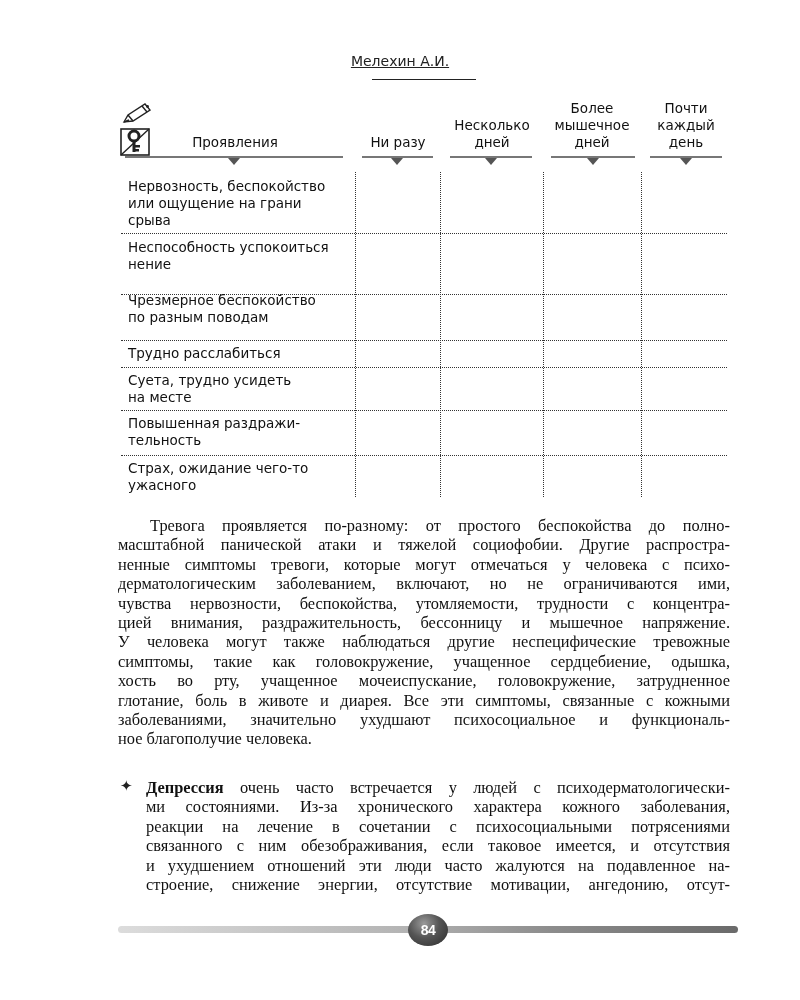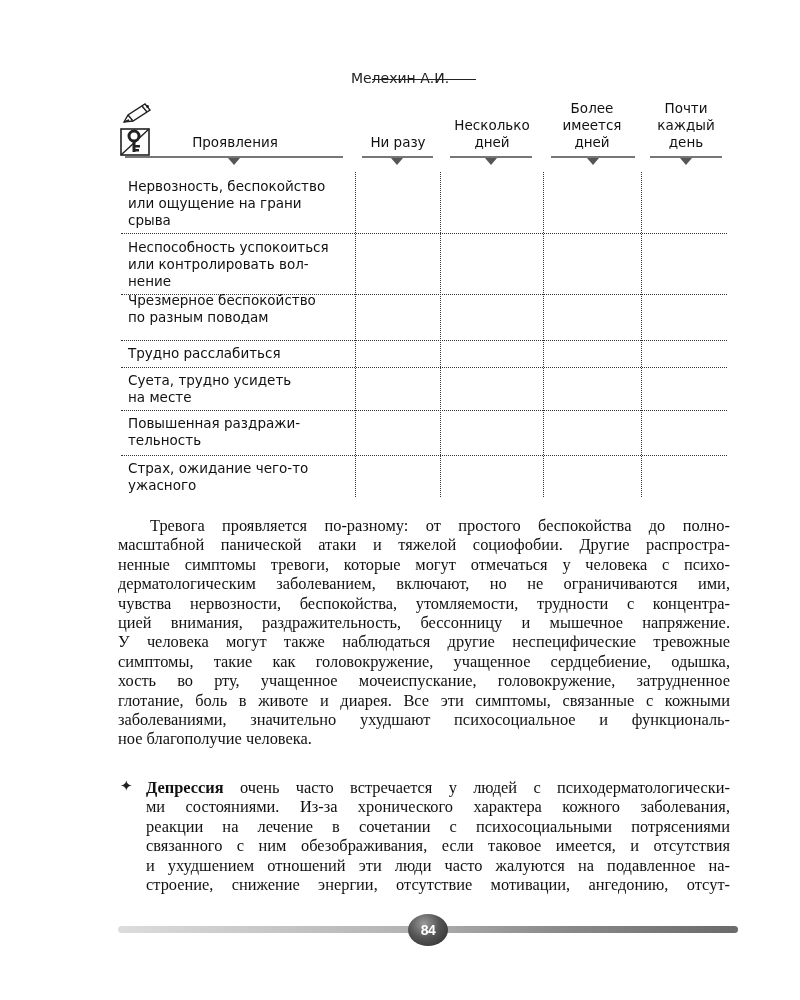--- a/index.html
+++ b/index.html
@@ -1,22 +1,22 @@
 <!DOCTYPE html>
 <html><head>
 <meta charset="utf-8">
 <style>
   html, body { margin: 0; padding: 0; }
   body {
     width: 800px; height: 1000px; background: #ffffff; position: relative;
     overflow: hidden; color: #111;
   }
   .running-head {
-    position: absolute; top: 70px; left: 0; width: 800px; text-align: center;
-    font-family: "DejaVu Sans", sans-serif; font-size: 14px; color: #222;
+    position: absolute; top: 53px; left: 0; width: 800px; text-align: center;
+    font-family: "DejaVu Sans", sans-serif; font-size: 14px; color: #222; text-decoration: underline;
   }
   .running-rule {
     position: absolute; top: 79px; left: 372px; width: 104px; height: 1px; background: #222;
   }
   
   .pencil-icon { position: absolute; left: 120px; top: 101px; width: 34px; height: 24px; }
   .key-icon { position: absolute; left: 120px; top: 128px; width: 30px; height: 28px; }
   
   .hdr {
     position: absolute; font-family: "DejaVu Sans", sans-serif; font-size: 13.5px;
@@ -97,21 +97,21 @@
 </div>
 <div class="hdr" style="left:358px; top:134px; width:80px;">
   <div>Ни разу</div>
 </div>
 <div class="hdr" style="left:444px; top:117px; width:96px;">
   <div>Несколько</div>
   <div>дней</div>
 </div>
 <div class="hdr" style="left:543px; top:100px; width:98px;">
   <div>Более</div>
-  <div>имеется</div>
+  <div>мышечное</div>
   <div>дней</div>
 </div>
 <div class="hdr" style="left:641px; top:100px; width:90px;">
   <div>Почти</div>
   <div>каждый</div>
   <div>день</div>
 </div>
 
 <div class="hdr-rule" style="left:125px; width:218px;"></div>
 <div class="hdr-arrow" style="left:228px;"></div>
@@ -136,21 +136,20 @@
 <div class="hline" style="top:410px;"></div>
 <div class="hline" style="top:455px;"></div>
 
 <div class="row-label" style="top:178px;">
   <div>Нервозность, беспокойство</div>
   <div>или ощущение на грани</div>
   <div>срыва</div>
 </div>
 <div class="row-label" style="top:239px;">
   <div>Неспособность успокоиться</div>
-  <div>или контролировать вол-</div>
   <div>нение</div>
 </div>
 <div class="row-label" style="top:292px;">
   <div>Чрезмерное беспокойство</div>
   <div>по разным поводам</div>
 </div>
 <div class="row-label" style="top:345px;">
   <div>Трудно расслабиться</div>
 </div>
 <div class="row-label" style="top:372px;">

